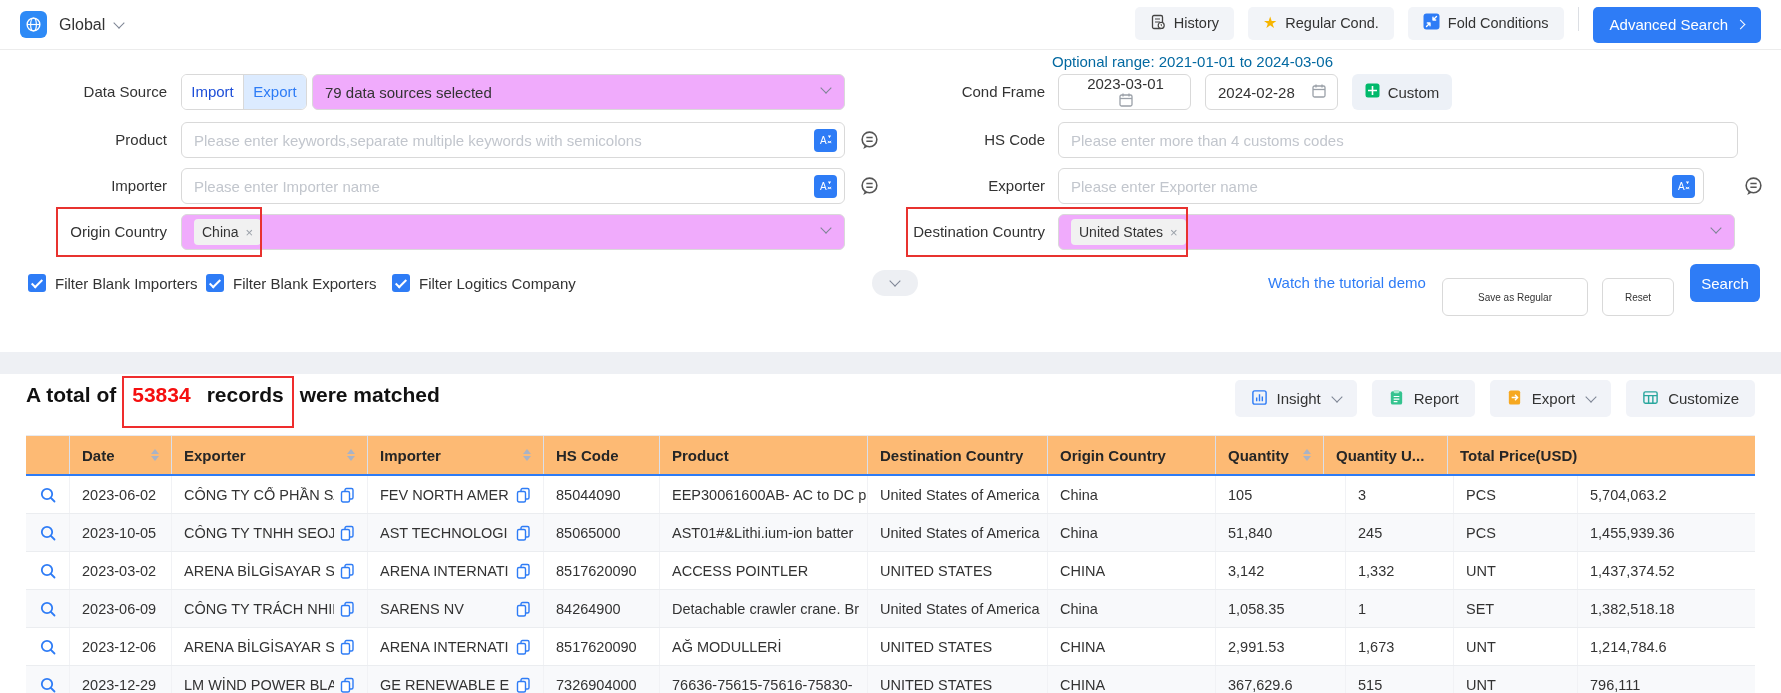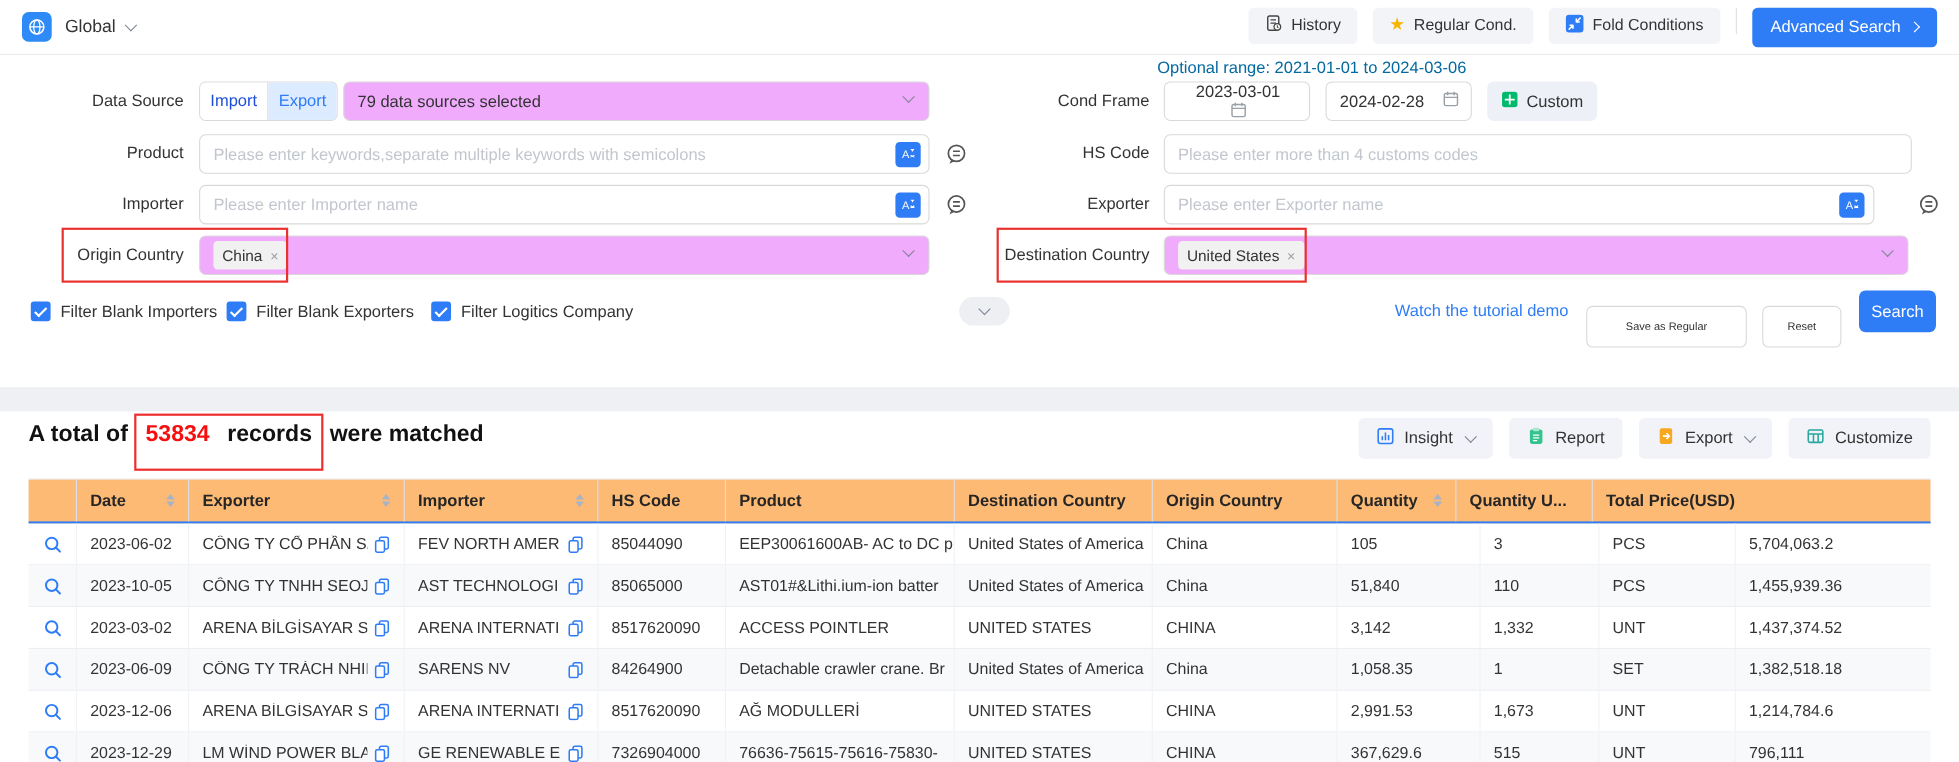--- a/index.html
+++ b/index.html
@@ -449,21 +449,21 @@
                   <rect x="5" y="1.5" width="8" height="10.5" rx="1.5" fill="none" stroke="#2e7cf6" stroke-width="1.4"></rect>
                   <rect x="1.5" y="4.5" width="8" height="10.5" rx="1.5" fill="#fff" stroke="#2e7cf6" stroke-width="1.4"></rect>
                 </svg>
               </span>
             </div>
           <div class="td c4">85065000</div>
           <div class="td c5">AST01#&amp;Lithi.ium-ion batter</div>
           <div class="td c6">United States of America</div>
           <div class="td c7">China</div>
           <div class="td c8">51,840</div>
-          <div class="td c9">110</div>
+          <div class="td c9">245</div>
           <div class="td c10">PCS</div>
           <div class="td c11">1,455,939.36</div>
         </div>
 
         <div class="tr">
           <div class="td c0">
               <span class="mag">
                 <svg width="18" height="18" viewBox="0 0 18 18">
                   <circle cx="8" cy="8" r="5.2" fill="none" stroke="#2e7cf6" stroke-width="1.8"></circle>
                   <line x1="12" y1="12" x2="15.5" y2="15.5" stroke="#2e7cf6" stroke-width="1.8" stroke-linecap="round"></line>

